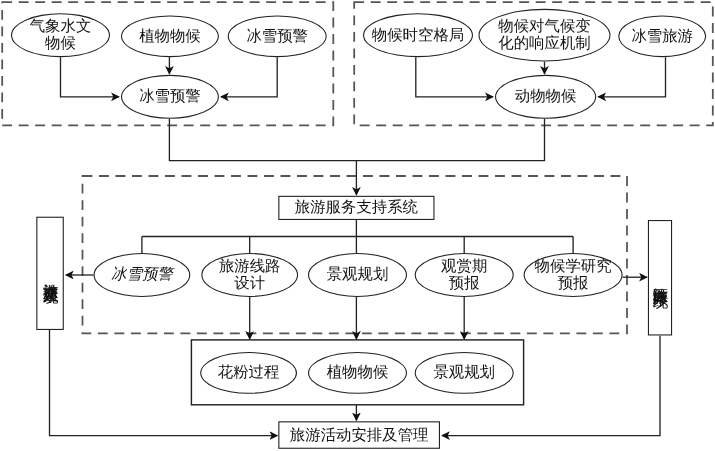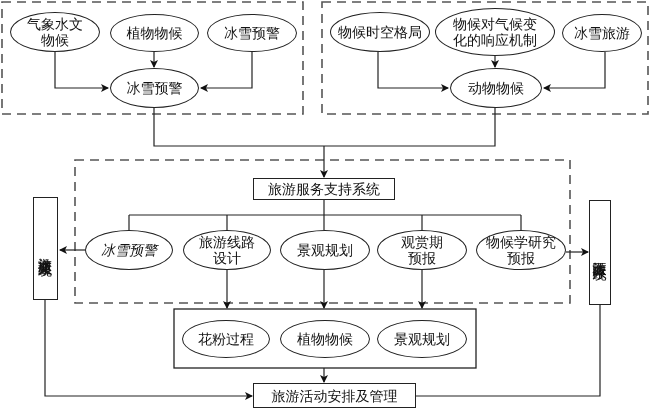--- a/index.html
+++ b/index.html
@@ -84,13 +84,13 @@
 <div class="node ell txt" style="left:476px;top:230px;width:90px;height:40px;">物候学研究
 预报</div>
 
 <div class="node rect vert" style="left:33px;top:197px;width:25px;height:103px;">旅游交通系统</div>
 <div class="node rect vert" style="left:589px;top:200px;width:22px;height:105px;">旅游医疗系统</div>
 
 <div class="node ell txt" style="left:182px;top:320px;width:88px;height:38px;">花粉过程</div>
 <div class="node ell txt" style="left:280px;top:320px;width:90px;height:38px;">植物物候</div>
 <div class="node ell txt" style="left:377px;top:320px;width:90px;height:38px;">景观规划</div>
 
-<div class="node rect txt" style="left:253px;top:383px;width:163px;height:25px;">旅游活动安排及管理</div>
+<div class="node rect txt" style="left:253px;top:383px;width:147px;height:25px;">旅游活动安排及管理</div>
 
 </body></html>

